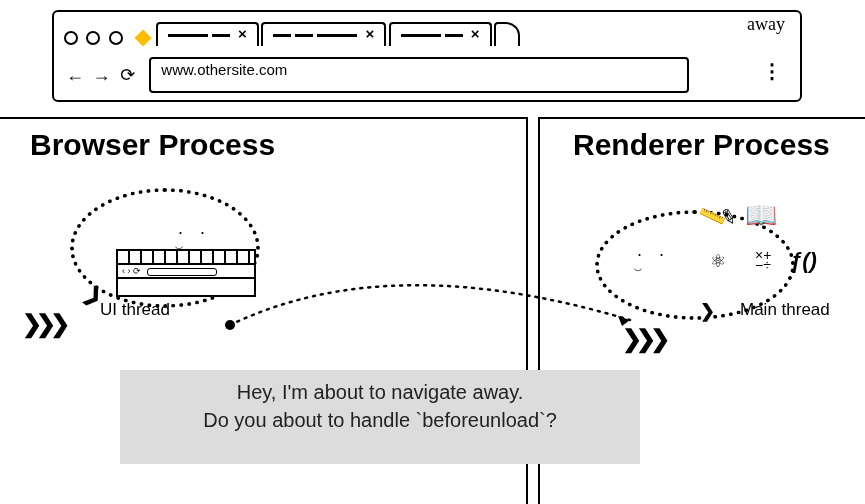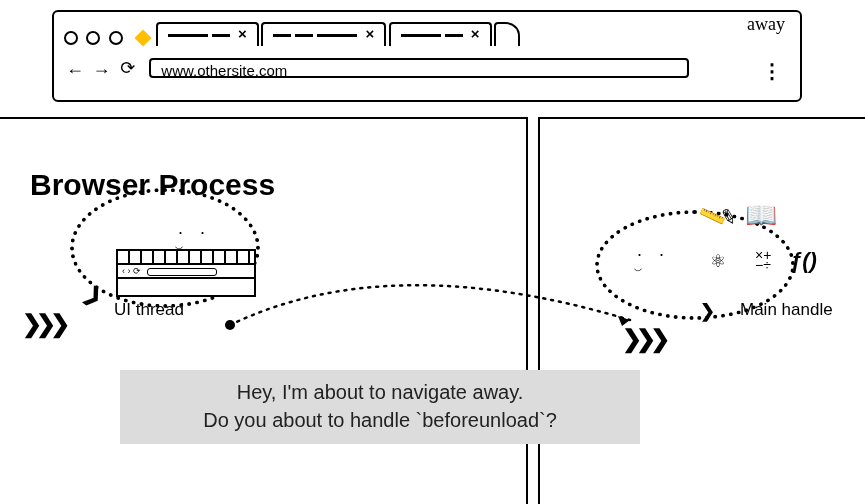--- a/index.html
+++ b/index.html
@@ -12,37 +12,37 @@
   .dot{width:14px;height:14px;border:2.5px solid #000;border-radius:50%;display:inline-block;margin-right:4px;vertical-align:middle;}
   .diamond{width:12px;height:12px;background:#ffbf00;display:inline-block;margin:0 4px 0 6px;transform:rotate(45deg);vertical-align:middle;}
   .tab{display:inline-block;height:24px;border:2px solid #000;border-bottom:none;border-top-left-radius:4px;border-top-right-radius:4px;margin-left:-2px;vertical-align:bottom;position:relative;padding:0 10px;line-height:20px;font-size:15px;}
   .tab .slot{display:inline-block;width:40px;border-top:3px solid #000;margin-right:4px;vertical-align:middle;}
   .tab .slot.short{width:18px;}
   .tab .x{font-weight:bold;}
   .tab.new{width:26px;padding:0;border-top-right-radius:14px;}
   .meow{right:15px;top:2px;font-size:18px;font-family:"Comic Sans MS",cursive;}
   .addrrow{left:10px;top:45px;width:730px;height:32px;}
   .nav-ico{display:inline-block;width:22px;text-align:center;font-size:18px;vertical-align:middle;}
-  .urlbar{display:inline-block;width:540px;height:20px;border:2px solid #000;border-radius:4px;vertical-align:middle;padding:0 10px;line-height:22px;font-size:15px;margin-left:6px;}
+  .urlbar{display:inline-block;width:540px;height:36px;border:2px solid #000;border-radius:4px;vertical-align:middle;padding:0 10px;line-height:22px;font-size:15px;margin-left:6px;}
   .kebab{right:18px;top:48px;font-size:20px;font-weight:bold;line-height:22px;}
   
   .proc{top:117px;height:390px;border:2.5px solid #000;border-bottom:none;}
   .proc.left{left:-6px;width:534px;border-left:none;}
   .proc.right{left:538px;width:330px;border-right:none;}
   .proc-title{top:128px;font-size:30px;font-weight:700;}
-  .proc-title.l{left:30px;margin-top:40px;}
+  .proc-title.l{left:30px;}
   .proc-title.r{left:573px;}
   .thread-label{font-size:17px;}
   
   .mini{left:116px;top:249px;width:140px;height:48px;border:2px solid #000;background:#fff;}
   .mini .bar1{position:absolute;left:0;top:0;right:0;height:14px;border-bottom:2px solid #000;background:repeating-linear-gradient(90deg,#fff 0 10px,#000 10px 12px);}
   .mini .bar2{position:absolute;left:0;top:14px;right:0;height:14px;border-bottom:2px solid #000;font-size:9px;line-height:13px;padding-left:4px;}
   .mini .bar2 .pill{display:inline-block;width:70px;height:8px;border:1.5px solid #000;border-radius:3px;vertical-align:middle;margin-left:4px;}
   
-  .msg{left:120px;top:370px;width:520px;height:74px;background:#dcdcdc;text-align:center;padding:8px 10px;font-size:20px;color:#222;line-height:28px;}
+  .msg{left:120px;top:370px;width:520px;height:94px;background:#dcdcdc;text-align:center;padding:8px 10px;font-size:20px;color:#222;line-height:28px;}
   
   .loop{border:4px dotted #000;border-radius:50%;}
   
   .chev{font-size:24px;font-weight:900;letter-spacing:-6px;}
   
   svg.over{left:0;top:0;width:865px;height:504px;pointer-events:none;}
 </style>
 </head>
 <body>
 
@@ -65,43 +65,44 @@
       <span class="nav-ico">→</span>
       <span class="nav-ico">⟳</span>
       <span class="urlbar">www.othersite.com</span>
     </div>
     <div class="abs kebab">⋮</div>
   </div>
 
   <div class="abs proc left"></div>
   <div class="abs proc right"></div>
   <div class="abs proc-title l">Browser Process</div>
+  <div class="abs proc-title r">Renderer Process</div>
 
   <div class="abs loop" style="left:70px;top:188px;width:190px;height:120px;"></div>
   <div class="abs" style="left:178px;top:218px;font-size:18px;letter-spacing:6px;">.  .</div>
   <div class="abs" style="left:175px;top:232px;font-size:13px;">‿</div>
   <div class="abs mini">
     <div class="bar1"></div>
     <div class="bar2">‹ › ⟳ <span class="pill"></span></div>
   </div>
-  <div class="abs thread-label" style="left:114px;top:300px;text-align:center;">UI thread</div>
+  <div class="abs thread-label" style="left:100px;top:300px;text-align:center;">UI thread</div>
   <div class="abs chev" style="left:22px;top:310px;">❯❯❯</div>
   <div class="abs chev" style="left:86px;top:282px;font-size:20px;transform:rotate(35deg);">❯</div>
 
   <div class="abs loop" style="left:595px;top:210px;width:200px;height:110px;"></div>
   <div class="abs" style="left:637px;top:240px;font-size:18px;letter-spacing:6px;">.  .</div>
   <div class="abs" style="left:634px;top:254px;font-size:13px;">‿</div>
 
   <div class="abs" style="left:700px;top:205px;font-size:20px;transform:rotate(-20deg);">📏</div>
   <div class="abs" style="left:720px;top:205px;font-size:20px;transform:rotate(15deg);">✎</div>
   <div class="abs" style="left:745px;top:200px;font-size:26px;">📖</div>
   <div class="abs" style="left:710px;top:250px;font-size:18px;">⚛</div>
   <div class="abs" style="left:755px;top:250px;font-size:14px;line-height:10px;">×+<br>−÷</div>
   <div class="abs" style="left:790px;top:248px;font-size:22px;font-style:italic;font-weight:bold;">ƒ()</div>
-  <div class="abs thread-label" style="left:740px;top:300px;">Main handle</div>
+  <div class="abs thread-label" style="left:740px;top:300px;">Main thread</div>
   <div class="abs chev" style="left:622px;top:325px;">❯❯❯</div>
   <div class="abs chev" style="left:700px;top:300px;font-size:18px;">❯</div>
 
   <svg class="abs over">
     <path d="M 230 325 Q 390 248 630 320" stroke="#000" stroke-width="2.5" fill="none" stroke-dasharray="2 6" stroke-linecap="round"></path>
     <circle cx="230" cy="325" r="5" fill="#000"></circle>
     <path d="M 630 320 l -12 -4 l 4 10 z" fill="#000"></path>
   </svg>
 
   <div class="abs msg">

